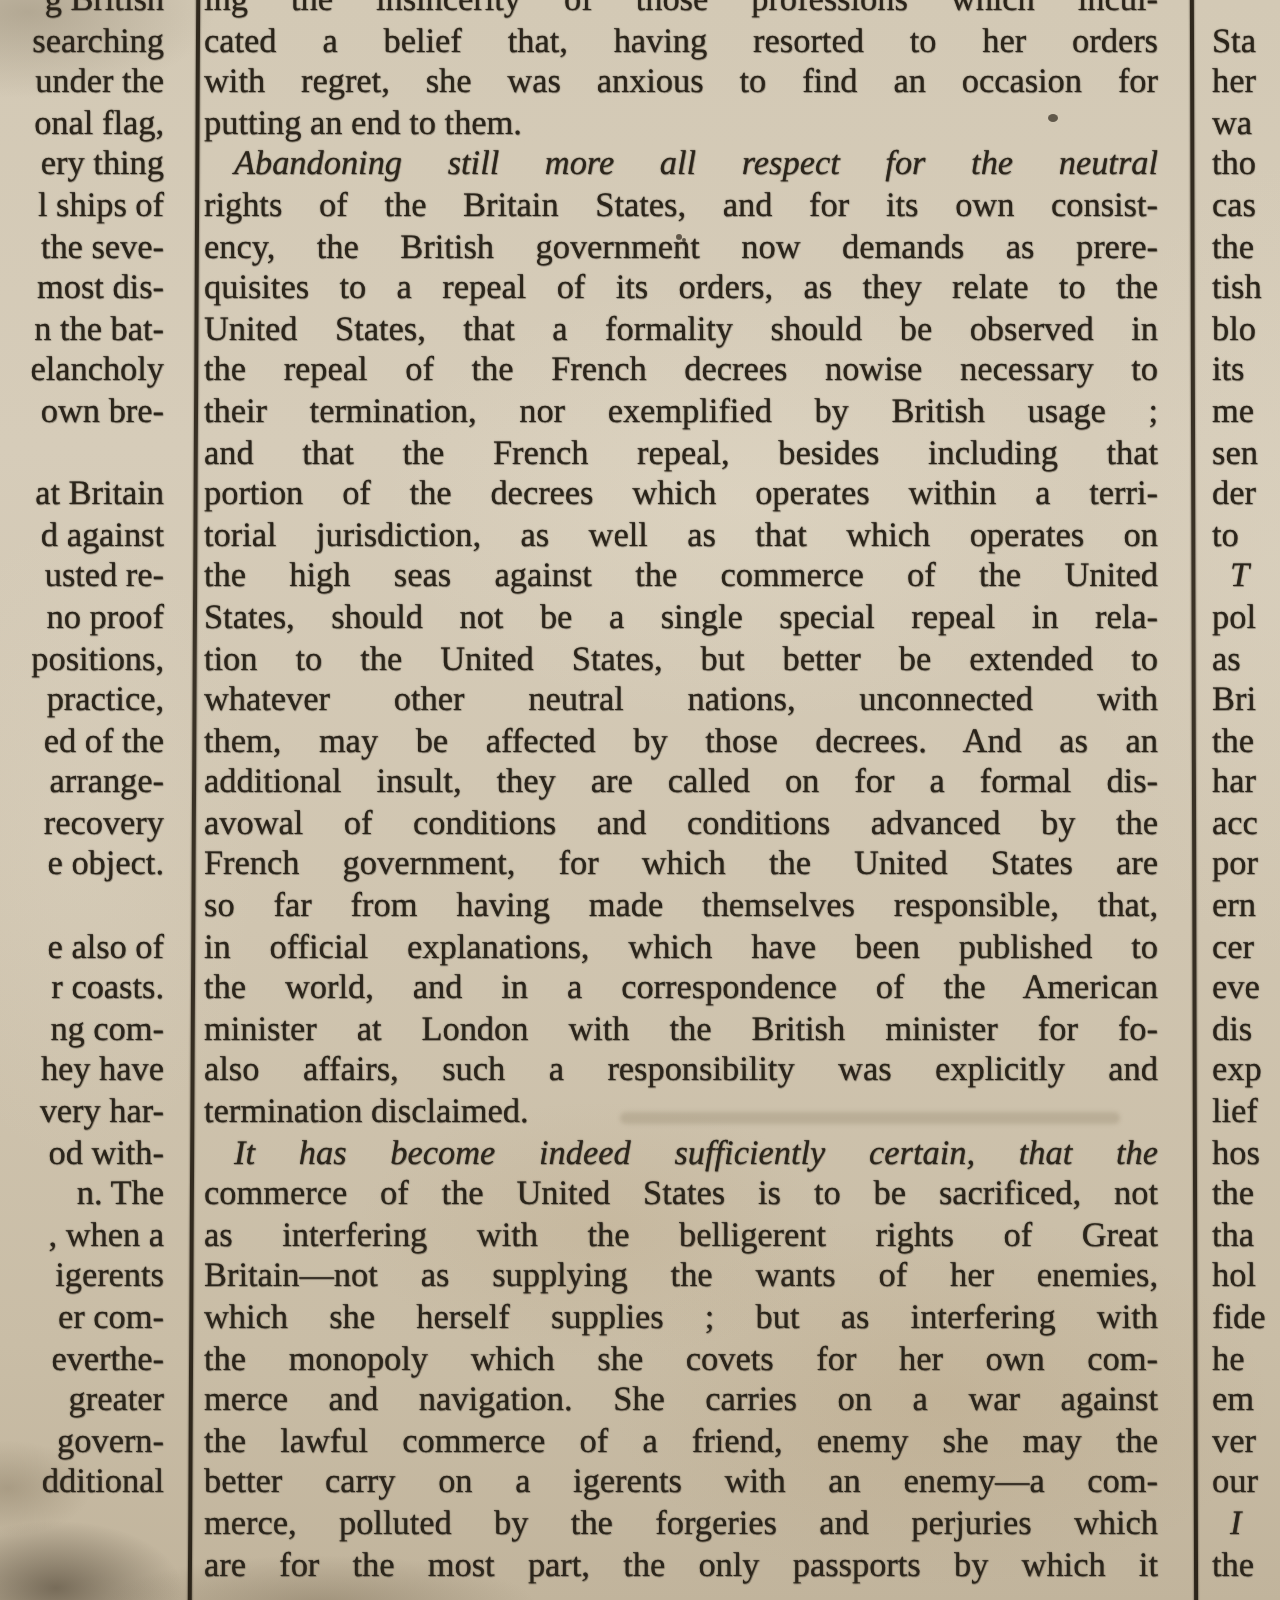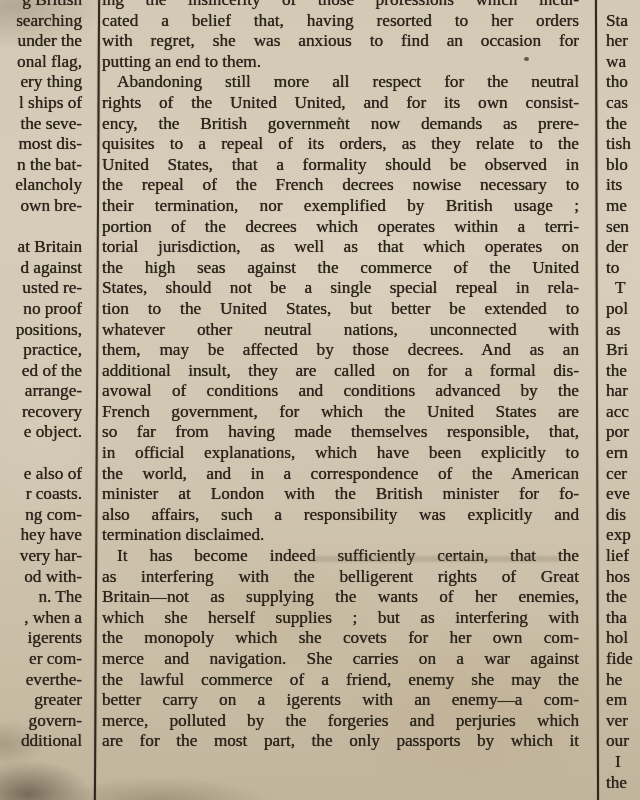--- a/index.html
+++ b/index.html
@@ -19,21 +19,21 @@
       linear-gradient(180deg,#d3c9b5 0%,#d6ccb9 28%,#d0c5b0 58%,#c9bda6 84%,#c1b49c 100%);
   }
   .col{position:absolute;color:#2b251b;font-size:17.2px;line-height:20.6px;
        text-shadow:0 0 .7px rgba(43,37,27,.85), .3px .3px 0 rgba(43,37,27,.28);}
   .line{height:20.6px;}
   .col-left{left:-8px;top:-10px;width:90px;}
   .col-left .line{text-align:right;white-space:nowrap;}
   .col-center{left:102px;top:-10px;width:477px;}
   .col-center .line{text-align:justify;text-align-last:justify;}
   .col-center .line.par-end{text-align-last:left;}
-  .line.indent{text-indent:15px;}
+  .line.indent{text-indent:15px;font-style:italic;}
   .col-right{left:606px;top:-10px;width:70px;}
   .col-right .line{text-align:left;white-space:nowrap;}
   .col-right .line.indent{text-indent:9px;}
   .rule{position:absolute;top:-4px;height:808px;width:2.4px;border-radius:2px;
         background:linear-gradient(180deg,#2f281d 0%,#3b3327 40%,#2c251a 100%);
         box-shadow:0 0 1px rgba(46,39,28,.9);}
   .rule-left{left:96px;transform:rotate(.3deg);}
   .rule-right{left:596px;transform:rotate(-.15deg);}
   .speck{position:absolute;background:#3a3226;border-radius:50%;opacity:.75;}
   .smudge{position:absolute;background:rgba(118,103,78,.22);filter:blur(1px);border-radius:3px;}
@@ -81,43 +81,45 @@
       <div class="line">govern-</div>
       <div class="line">dditional</div>
     </div>
   <div class="rule rule-left"></div>
   <div class="col col-center">
       <div class="line">ing the insincerity of those professions which incul-</div>
       <div class="line">cated a belief that, having resorted to her orders</div>
       <div class="line">with regret, she was anxious to find an occasion for</div>
       <div class="line par-end">putting an end to them.</div>
       <div class="line indent">Abandoning still more all respect for the neutral</div>
-      <div class="line">rights of the United United, and for its own consist-</div>
+      <div class="line">rights of the Britain States, and for its own consist-</div>
       <div class="line">ency, the British government now demands as prere-</div>
       <div class="line">quisites to a repeal of its orders, as they relate to the</div>
       <div class="line">United States, that a formality should be observed in</div>
       <div class="line">the repeal of the French decrees nowise necessary to</div>
       <div class="line">their termination, nor exemplified by British usage ;</div>
+      <div class="line">and that the French repeal, besides including that</div>
       <div class="line">portion of the decrees which operates within a terri-</div>
       <div class="line">torial jurisdiction, as well as that which operates on</div>
       <div class="line">the high seas against the commerce of the United</div>
       <div class="line">States, should not be a single special repeal in rela-</div>
       <div class="line">tion to the United States, but better be extended to</div>
       <div class="line">whatever other neutral nations, unconnected with</div>
       <div class="line">them, may be affected by those decrees.  And as an</div>
       <div class="line">additional insult, they are called on for a formal dis-</div>
       <div class="line">avowal of conditions and conditions advanced by the</div>
       <div class="line">French government, for which the United States are</div>
       <div class="line">so far from having made themselves responsible, that,</div>
-      <div class="line">in official explanations, which have been explicitly to</div>
+      <div class="line">in official explanations, which have been published to</div>
       <div class="line">the world, and in a correspondence of the American</div>
       <div class="line">minister at London with the British minister for fo-</div>
       <div class="line">also affairs, such a responsibility was explicitly and</div>
       <div class="line par-end">termination disclaimed.</div>
       <div class="line indent">It has become indeed sufficiently certain, that the</div>
+      <div class="line">commerce of the United States is to be sacrificed, not</div>
       <div class="line">as interfering with the belligerent rights of Great</div>
       <div class="line">Britain—not as supplying the wants of her enemies,</div>
       <div class="line">which she herself supplies ; but as interfering with</div>
       <div class="line">the monopoly which she covets for her own com-</div>
       <div class="line">merce and navigation.  She carries on a war against</div>
       <div class="line">the lawful commerce of a friend, enemy she may the</div>
       <div class="line">better carry on a igerents with an enemy—a com-</div>
       <div class="line">merce, polluted by the forgeries and perjuries which</div>
       <div class="line">are for the most part, the only passports by which it</div>
     </div>

